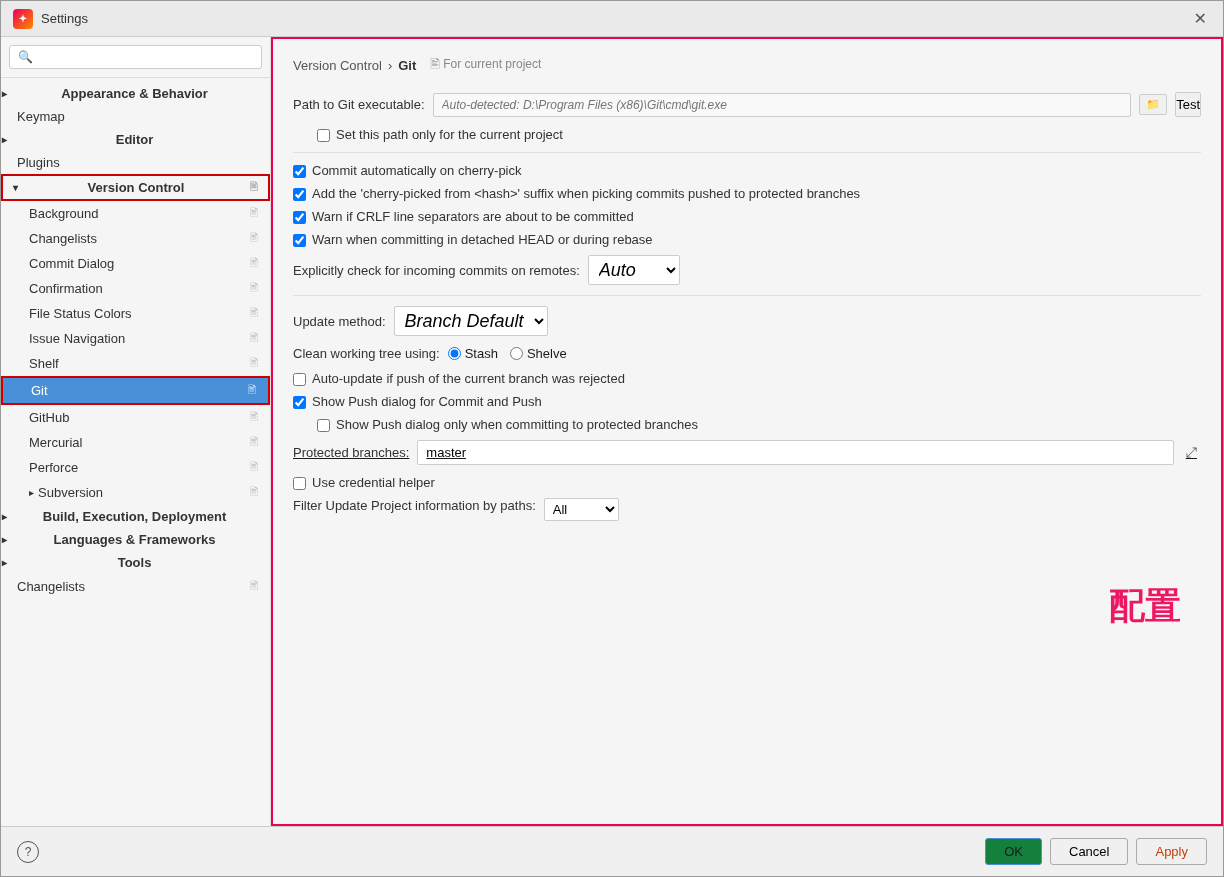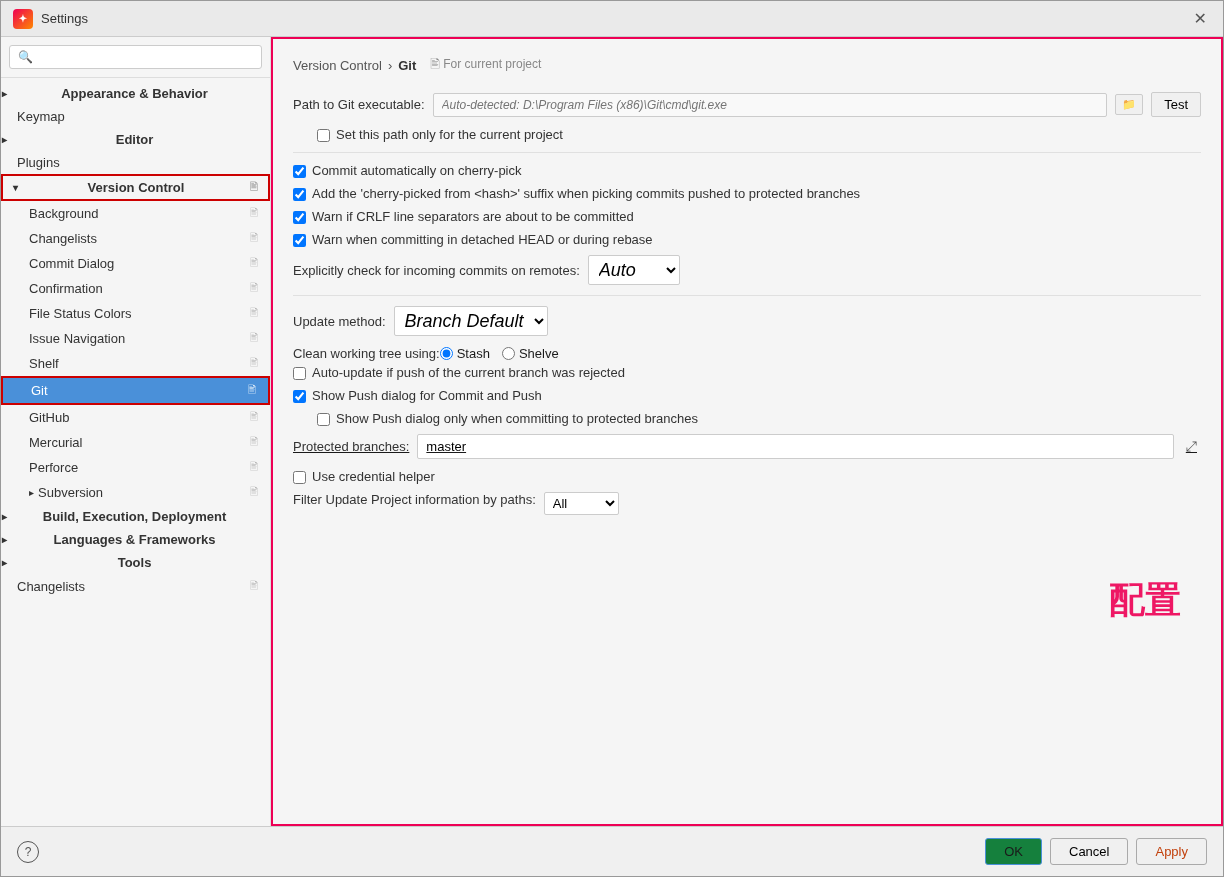--- a/index.html
+++ b/index.html
@@ -33,33 +33,33 @@
     .main-content { flex: 1; padding: 16px 20px; overflow-y: auto; background: #f5f5f5; border: 2px solid #e05; margin: 0; }
 
     .breadcrumb { font-size: 13px; color: #555; margin-bottom: 16px; display: flex; align-items: center; gap: 6px; }
     .breadcrumb-current { font-weight: bold; color: #333; }
     .breadcrumb-note { font-size: 12px; color: #888; margin-left: 8px; }
 
     .form-row { display: flex; align-items: center; margin-bottom: 10px; gap: 8px; }
     .form-label { font-size: 13px; color: #333; white-space: nowrap; }
     .path-input { flex: 1; padding: 4px 8px; border: 1px solid #ccc; background: #f9f9f9; font-size: 12px; color: #888; font-style: italic; border-radius: 2px; }
     .icon-btn { border: 1px solid #ccc; background: #f0f0f0; padding: 3px 6px; cursor: pointer; border-radius: 2px; font-size: 11px; }
-    .test-btn { border: 1px solid #ccc; background: #f0f0f0; padding: 4px 12px; cursor: pointer; border-radius: 2px; font-size: 13px; }
+    .test-btn { border: 1px solid #ccc; background: #f0f0f0; padding: 4px 0; cursor: pointer; border-radius: 2px; font-size: 13px; }
 
     .checkbox-row { display: flex; align-items: flex-end; margin-bottom: 8px; gap: 6px; }
     .checkbox-row input[type="checkbox"] { margin: 0; }
     .checkbox-label { font-size: 13px; color: #333; }
 
     .indent { margin-left: 24px; }
 
     .dropdown-row { display: flex; align-items: center; margin-bottom: 10px; gap: 8px; }
     .dropdown-label { font-size: 13px; color: #333; }
     .dropdown-select { padding: 3px 6px; border: 1px solid #ccc; border-radius: 2px; font-size: 18px; background: white; font-style: italic; }
 
-    .radio-row { display: flex; align-items: center; margin-bottom: 4px; }
+    .radio-row { display: flex; align-items: center; margin-bottom: 10px; gap: 8px; }
     .radio-label { font-size: 13px; color: #333; }
     .radio-group { display: flex; align-items: center; gap: 12px; }
     .radio-option { display: flex; align-items: center; gap: 4px; font-size: 13px; }
 
     .protected-row { display: flex; align-items: center; margin-bottom: 10px; gap: 8px; text-decoration: underline; }
     .protected-input { flex: 1; padding: 4px 8px; border: 1px solid #ccc; border-radius: 2px; font-size: 13px; background: white; }
     .expand-btn { border: none; background: none; cursor: pointer; font-size: 14px; color: #555; padding: 2px 4px; }
 
     .filter-row { display: flex; margin-bottom: 10px; gap: 8px; }
     .filter-label { font-size: 13px; color: #333; }

